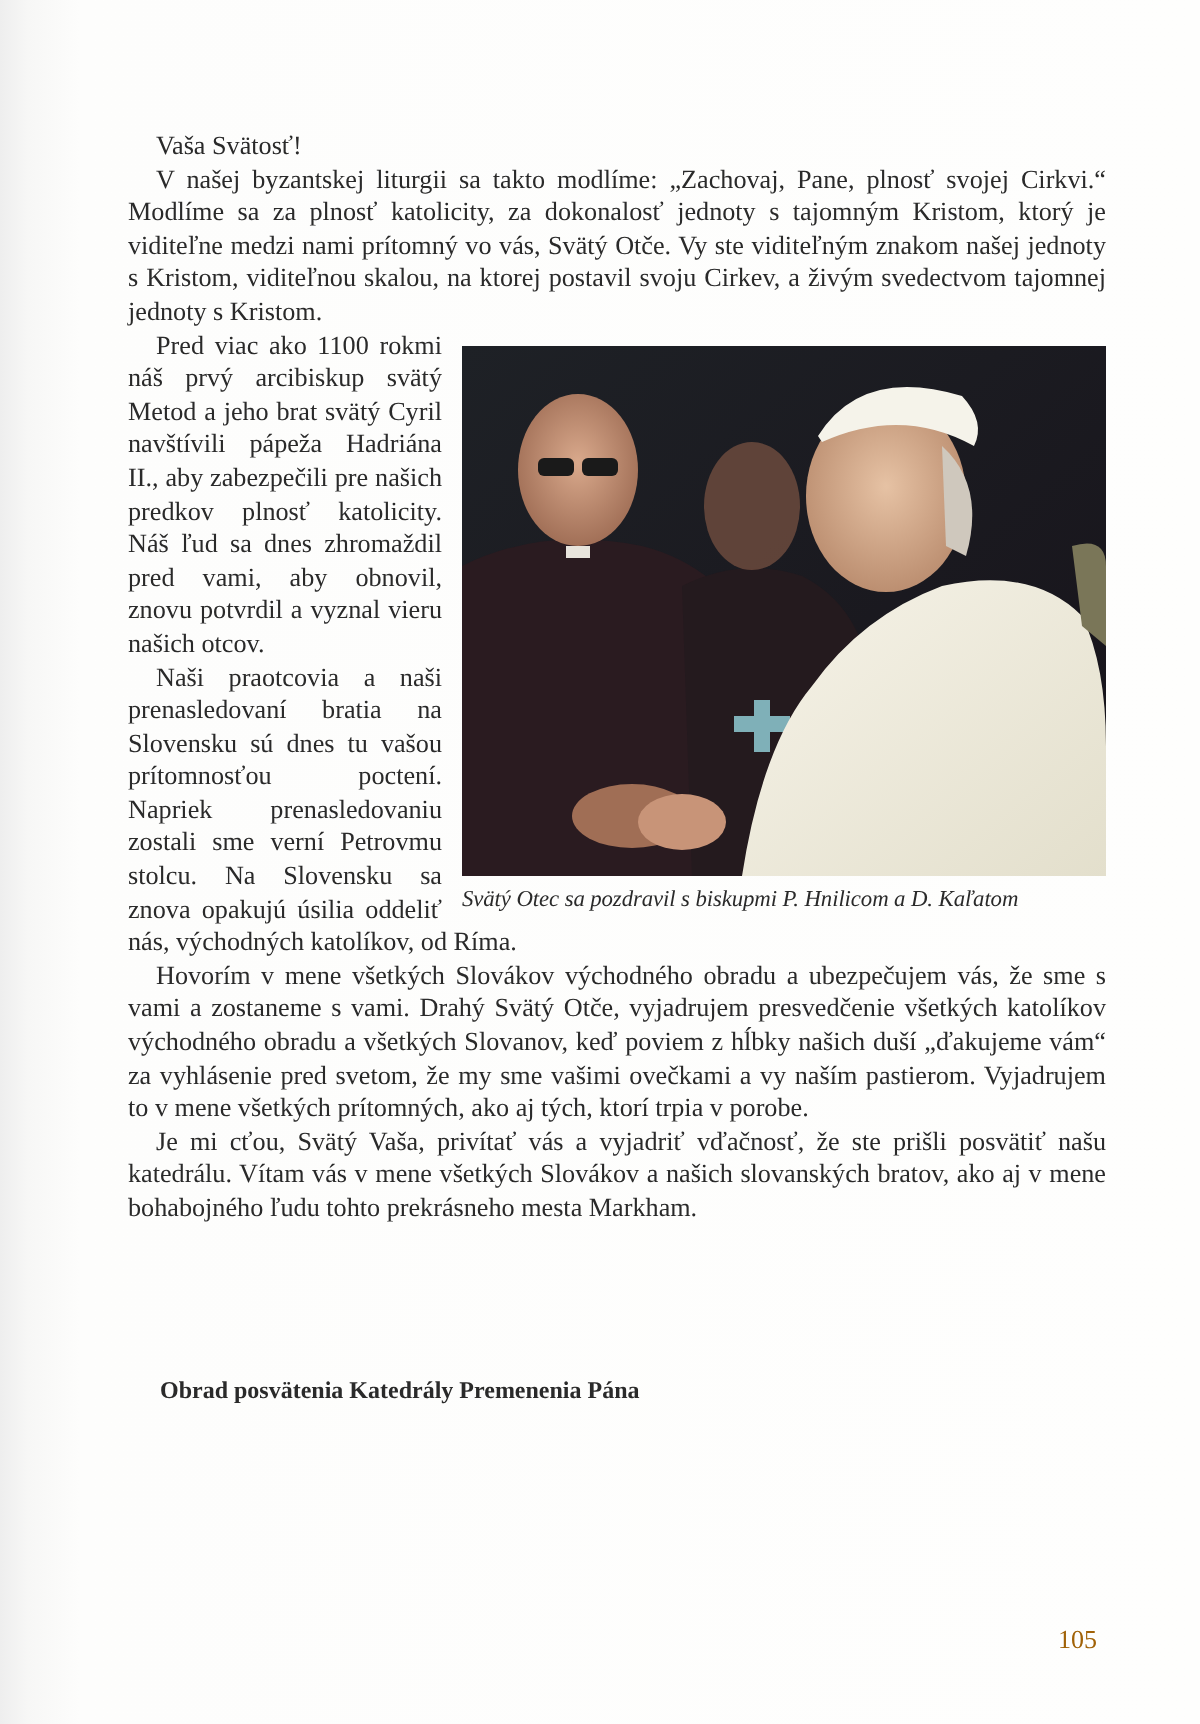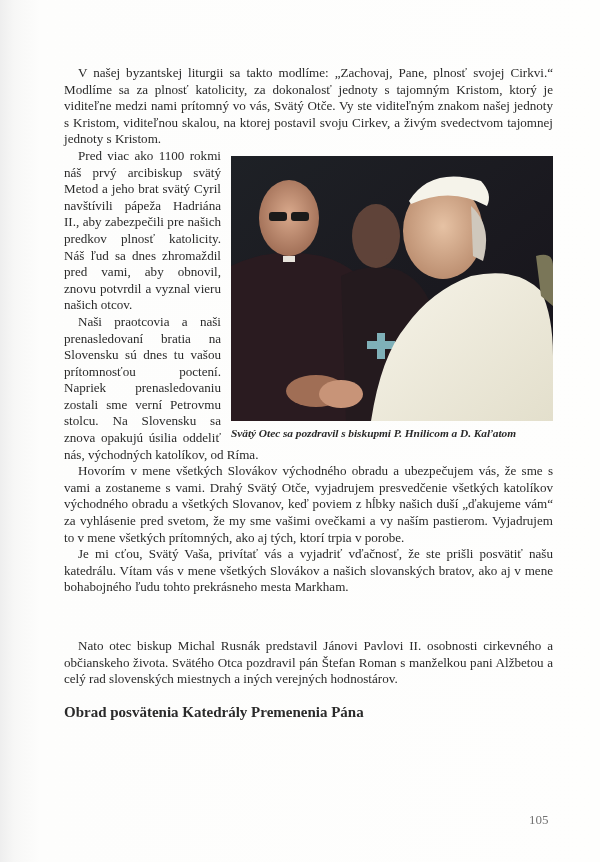--- a/index.html
+++ b/index.html
@@ -15,35 +15,36 @@
   .indent { text-indent: 14px; }
   .photo-block {
     float: right; width: 322px; margin: 8px 0 4px 10px;
   }
   .photo {
     width: 322px; height: 265px; position: relative; overflow: hidden;
     background: #1f1b1e;
   }
   .photo svg { display: block; }
   .caption {
-    font-style: italic; font-weight: bold; font-size: 11.4px; line-height: 16px;
+    font-style: italic; font-weight: normal; font-size: 11.4px; line-height: 16px;
     margin-top: 4px; text-align: left; white-space: nowrap; letter-spacing: -0.05px;
   }
   .spacer-small { height: 13px; }
   .spacer-large { height: 29px; }
   .spacer-mid { height: 16px; }
-  h2 { margin: 0; font-size: 15px; line-height: 17px; font-weight: bold; }
+  h2 { margin: 16px; font-size: 12px; line-height: 17px; font-weight: bold; }
   .page-number {
-    position: absolute; left: 529px; top: 812px; font-size: 13px; color: #737373;
+    position: absolute; left: 529px; top: 812px; font-size: 13px; color: #a16207;
   }
 </style>
 </head>
 <body>
 
 <div class="page">
+  <p class="indent">Vaša Svätosť!</p>
   <p class="indent">V našej byzantskej liturgii sa takto modlíme: „Zachovaj, Pane, plnosť svojej Cirkvi.“ Modlíme sa za plnosť katolicity, za dokonalosť jednoty s tajomným Kristom, ktorý je viditeľne medzi nami prítomný vo vás, Svätý Otče. Vy ste viditeľným znakom našej jednoty s Kristom, viditeľnou skalou, na ktorej postavil svoju Cirkev, a živým svedectvom tajomnej jednoty s Kristom.</p>
 
   <div class="photo-block">
     <div class="photo">
       <svg width="322" height="265" viewBox="0 0 322 265">
         <defs>
           <linearGradient id="bg" x1="0" y1="0" x2="1" y2="1">
             <stop offset="0" stop-color="#1e2126"></stop>
             <stop offset="1" stop-color="#17131a"></stop>
           </linearGradient>
@@ -89,19 +90,18 @@
   </div>
 
   <p class="indent">Pred viac ako 1100 rokmi náš prvý arcibiskup svätý Metod a jeho brat svätý Cyril navštívili pápeža Hadriána II., aby zabezpečili pre našich predkov plnosť katolicity. Náš ľud sa dnes zhromaždil pred vami, aby obnovil, znovu potvrdil a vyznal vieru našich otcov.</p>
   <p class="indent">Naši praotcovia a naši prenasledovaní bratia na Slovensku sú dnes tu vašou prítomnosťou poctení. Napriek prenasledovaniu zostali sme verní Petrovmu stolcu. Na Slovensku sa znova opakujú úsilia oddeliť nás, východných katolíkov, od Ríma.</p>
   <p class="indent">Hovorím v mene všetkých Slovákov východného obradu a ubezpečujem vás, že sme s vami a zostaneme s vami. Drahý Svätý Otče, vyjadrujem presvedčenie všetkých katolíkov východného obradu a všetkých Slovanov, keď poviem z hĺbky našich duší „ďakujeme vám“ za vyhlásenie pred svetom, že my sme vašimi ovečkami a vy naším pastierom. Vyjadrujem to v mene všetkých prítomných, ako aj tých, ktorí trpia v porobe.</p>
   <p class="indent">Je mi cťou, Svätý Vaša, privítať vás a vyjadriť vďačnosť, že ste prišli posvätiť našu katedrálu. Vítam vás v mene všetkých Slovákov a našich slovanských bratov, ako aj v mene bohabojného ľudu tohto prekrásneho mesta Markham.</p>
 
   <div class="spacer-small"></div>
 
   <div class="spacer-large"></div>
-  <p class="indent">Nato otec biskup Michal Rusnák predstavil Jánovi Pavlovi II. osobnosti cirkevného a občianskeho života. Svätého Otca pozdravil pán Štefan Roman s manželkou pani Alžbetou a celý rad slovenských miestnych a iných verejných hodnostárov.</p>
 
   <div class="spacer-mid"></div>
   <h2>Obrad posvätenia Katedrály Premenenia Pána</h2>
 </div>
 
 <div class="page-number">105</div>
 
 </body></html>

